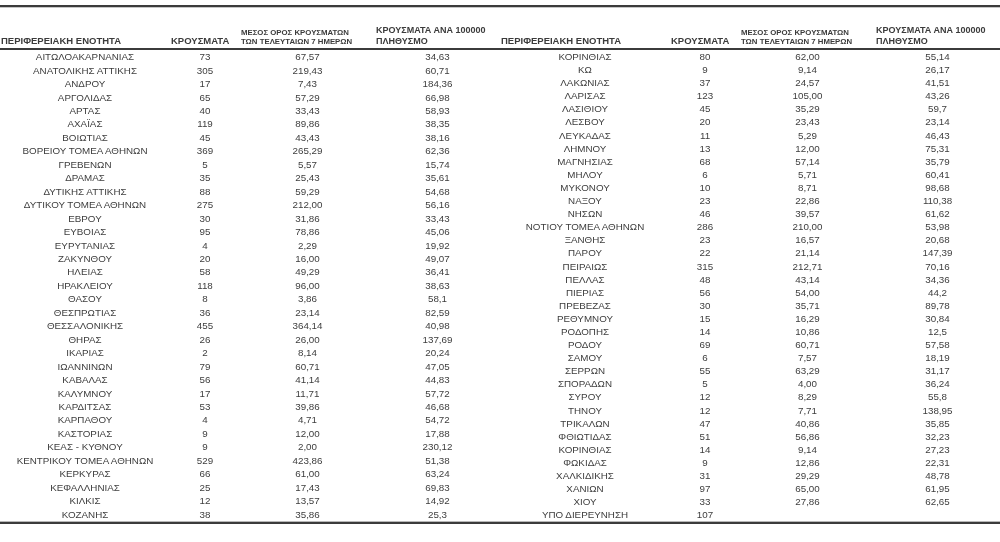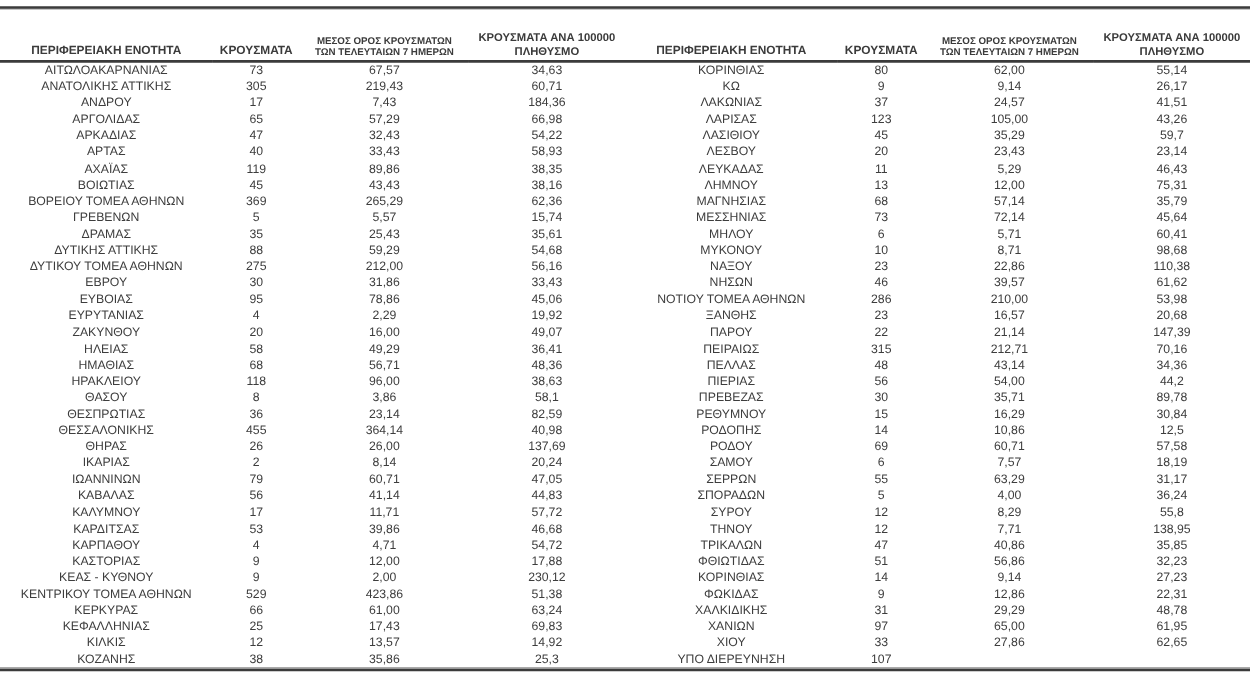--- a/index.html
+++ b/index.html
@@ -23,21 +23,21 @@
     width: 500px;
     border-collapse: collapse;
     table-layout: fixed;
   }
   col.c-region  { width: 34%; }
   col.c-cases   { width: 14%; }
   col.c-avg7    { width: 27%; }
   col.c-per100k { width: 25%; }
   th {
     vertical-align: bottom;
-    text-align: center;
+    text-align: left;
     font-weight: bold;
     padding: 0 1px 2px 1px;
     height: 38px;
     border-bottom: 2px solid #3b3b3b;
     color: #3b3b3b;
     margin-top: 34px;
   }
   th.h-main  { font-size: 9.5px; line-height: 11px; }
   th.h-small { font-size: 7.8px; line-height: 9px; }
   th.h-mid   { font-size: 9px;   line-height: 10.5px; }
@@ -106,26 +106,20 @@
             <td>7,43</td>
             <td>184,36</td>
           </tr>
           <tr>
             <td>ΑΡΓΟΛΙΔΑΣ</td>
             <td>65</td>
             <td>57,29</td>
             <td>66,98</td>
           </tr>
           <tr>
-            <td>ΑΡΚΑΔΙΑΣ</td>
-            <td>47</td>
-            <td>32,43</td>
-            <td>54,22</td>
-          </tr>
-          <tr>
             <td>ΑΡΤΑΣ</td>
             <td>40</td>
             <td>33,43</td>
             <td>58,93</td>
           </tr>
           <tr>
             <td>ΑΧΑΪΑΣ</td>
             <td>119</td>
             <td>89,86</td>
             <td>38,35</td>
@@ -188,26 +182,20 @@
             <td>ΖΑΚΥΝΘΟΥ</td>
             <td>20</td>
             <td>16,00</td>
             <td>49,07</td>
           </tr>
           <tr>
             <td>ΗΛΕΙΑΣ</td>
             <td>58</td>
             <td>49,29</td>
             <td>36,41</td>
-          </tr>
-          <tr>
-            <td>ΗΜΑΘΙΑΣ</td>
-            <td>68</td>
-            <td>56,71</td>
-            <td>48,36</td>
           </tr>
           <tr>
             <td>ΗΡΑΚΛΕΙΟΥ</td>
             <td>118</td>
             <td>96,00</td>
             <td>38,63</td>
           </tr>
           <tr>
             <td>ΘΑΣΟΥ</td>
             <td>8</td>
@@ -383,26 +371,20 @@
             <td>12,00</td>
             <td>75,31</td>
           </tr>
           <tr>
             <td>ΜΑΓΝΗΣΙΑΣ</td>
             <td>68</td>
             <td>57,14</td>
             <td>35,79</td>
           </tr>
           <tr>
-            <td>ΜΕΣΣΗΝΙΑΣ</td>
-            <td>73</td>
-            <td>72,14</td>
-            <td>45,64</td>
-          </tr>
-          <tr>
             <td>ΜΗΛΟΥ</td>
             <td>6</td>
             <td>5,71</td>
             <td>60,41</td>
           </tr>
           <tr>
             <td>ΜΥΚΟΝΟΥ</td>
             <td>10</td>
             <td>8,71</td>
             <td>98,68</td>

